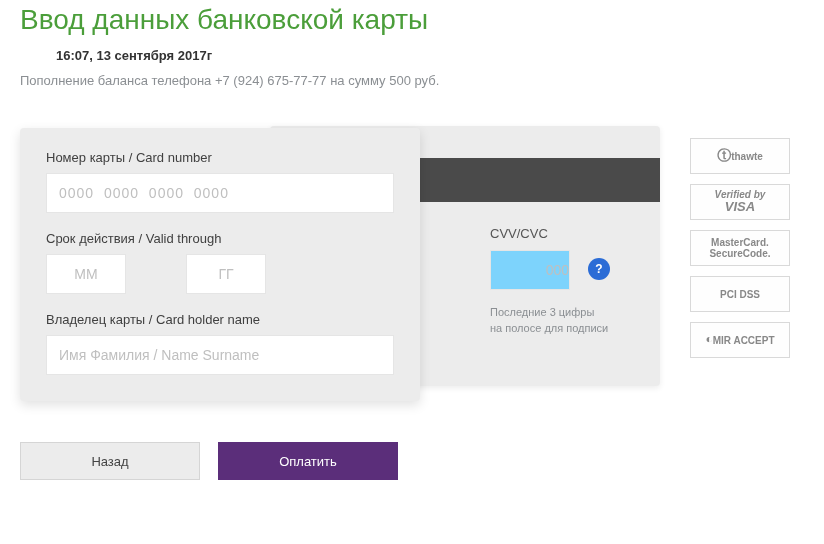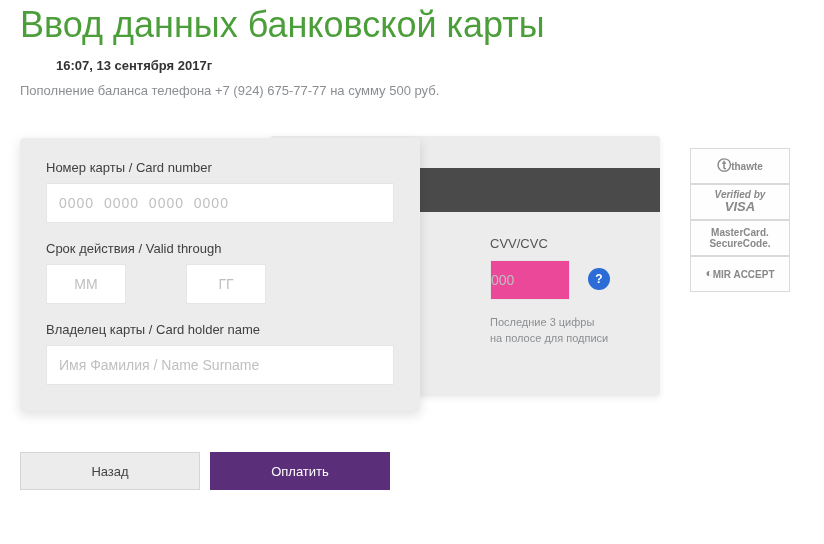--- a/index.html
+++ b/index.html
@@ -4,21 +4,21 @@
 <style>
   * { box-sizing: border-box; margin: 0; padding: 0; }
   body {
     font-family: Arial, Helvetica, sans-serif;
     background: #ffffff;
     padding: 0 20px;
     width: 824px;
   }
   .title {
     color: #4b9e3a;
-    font-size: 36px;
+    font-size: 28px;
     font-weight: 400;
     margin-top: 4px;
     margin-bottom: 12px;
   }
   .timestamp {
     color: #333333;
     font-size: 13px;
     font-weight: bold;
     margin-bottom: 10px;
     margin-left: 36px;
@@ -63,23 +63,23 @@
     left: 220px;
     color: #555;
     font-size: 13px;
   }
   .cvv-input {
     position: absolute;
     top: 124px;
     left: 220px;
     width: 80px;
     height: 40px;
-    background: #ec4899;
+    background: #7dd3fc;
     border: 1px solid #e5e5e5;
-    text-align: left;
+    text-align: right;
     font-size: 14px;
     color: #333;
   }
   .cvv-input::placeholder { color: #bfbfbf; }
   .cvv-help {
     position: absolute;
     top: 132px;
     left: 318px;
     width: 22px;
     height: 22px;
@@ -147,20 +147,21 @@
     text-align: center;
   }
   .exp-input::placeholder { letter-spacing: 0; }
   .holder-input {
     width: 100%;
   }
   .holder-input::placeholder { letter-spacing: 0; }
   .badges {
     display: flex;
     flex-direction: column;
+    gap: 10px;
     margin-top: 20px;
   }
   .badge {
     width: 100px;
     height: 36px;
     border: 1px solid #d9d9d9;
     background: #fefefe;
     display: flex;
     align-items: center;
     justify-content: center;
@@ -173,21 +174,21 @@
   .badge-thawte::before {
     content: "ⓣ ";
     font-size: 14px;
   }
   .badge-mir::before {
     content: "◐ ";
     font-size: 12px;
   }
   .buttons-row {
     display: flex;
-    gap: 2px;
+    gap: 10px;
     margin-top: 14px;
   }
   .btn {
     height: 38px;
     width: 180px;
     border: none;
     font-size: 13px;
     cursor: pointer;
   }
   .btn-back {
@@ -239,20 +240,23 @@
   <div class="badges">
     <div class="badge badge-thawte">
         <span>thawte</span>
       </div>
     <div class="badge">
       <div><span style="font-style:italic">Verified by</span><br><span style="font-size:13px;font-style:italic">VISA</span></div>
     </div>
     <div class="badge">
       <div><span>MasterCard.</span><br><span>SecureCode.</span></div>
     </div>
+    <div class="badge">
+        <span>PCI DSS</span>
+      </div>
     <div class="badge badge-mir">
         <span>MIR ACCEPT</span>
       </div>
   </div>
 </div>
 
 <div class="buttons-row">
   <button class="btn btn-back">Назад</button>
   <button class="btn btn-pay">Оплатить</button>
 </div>

